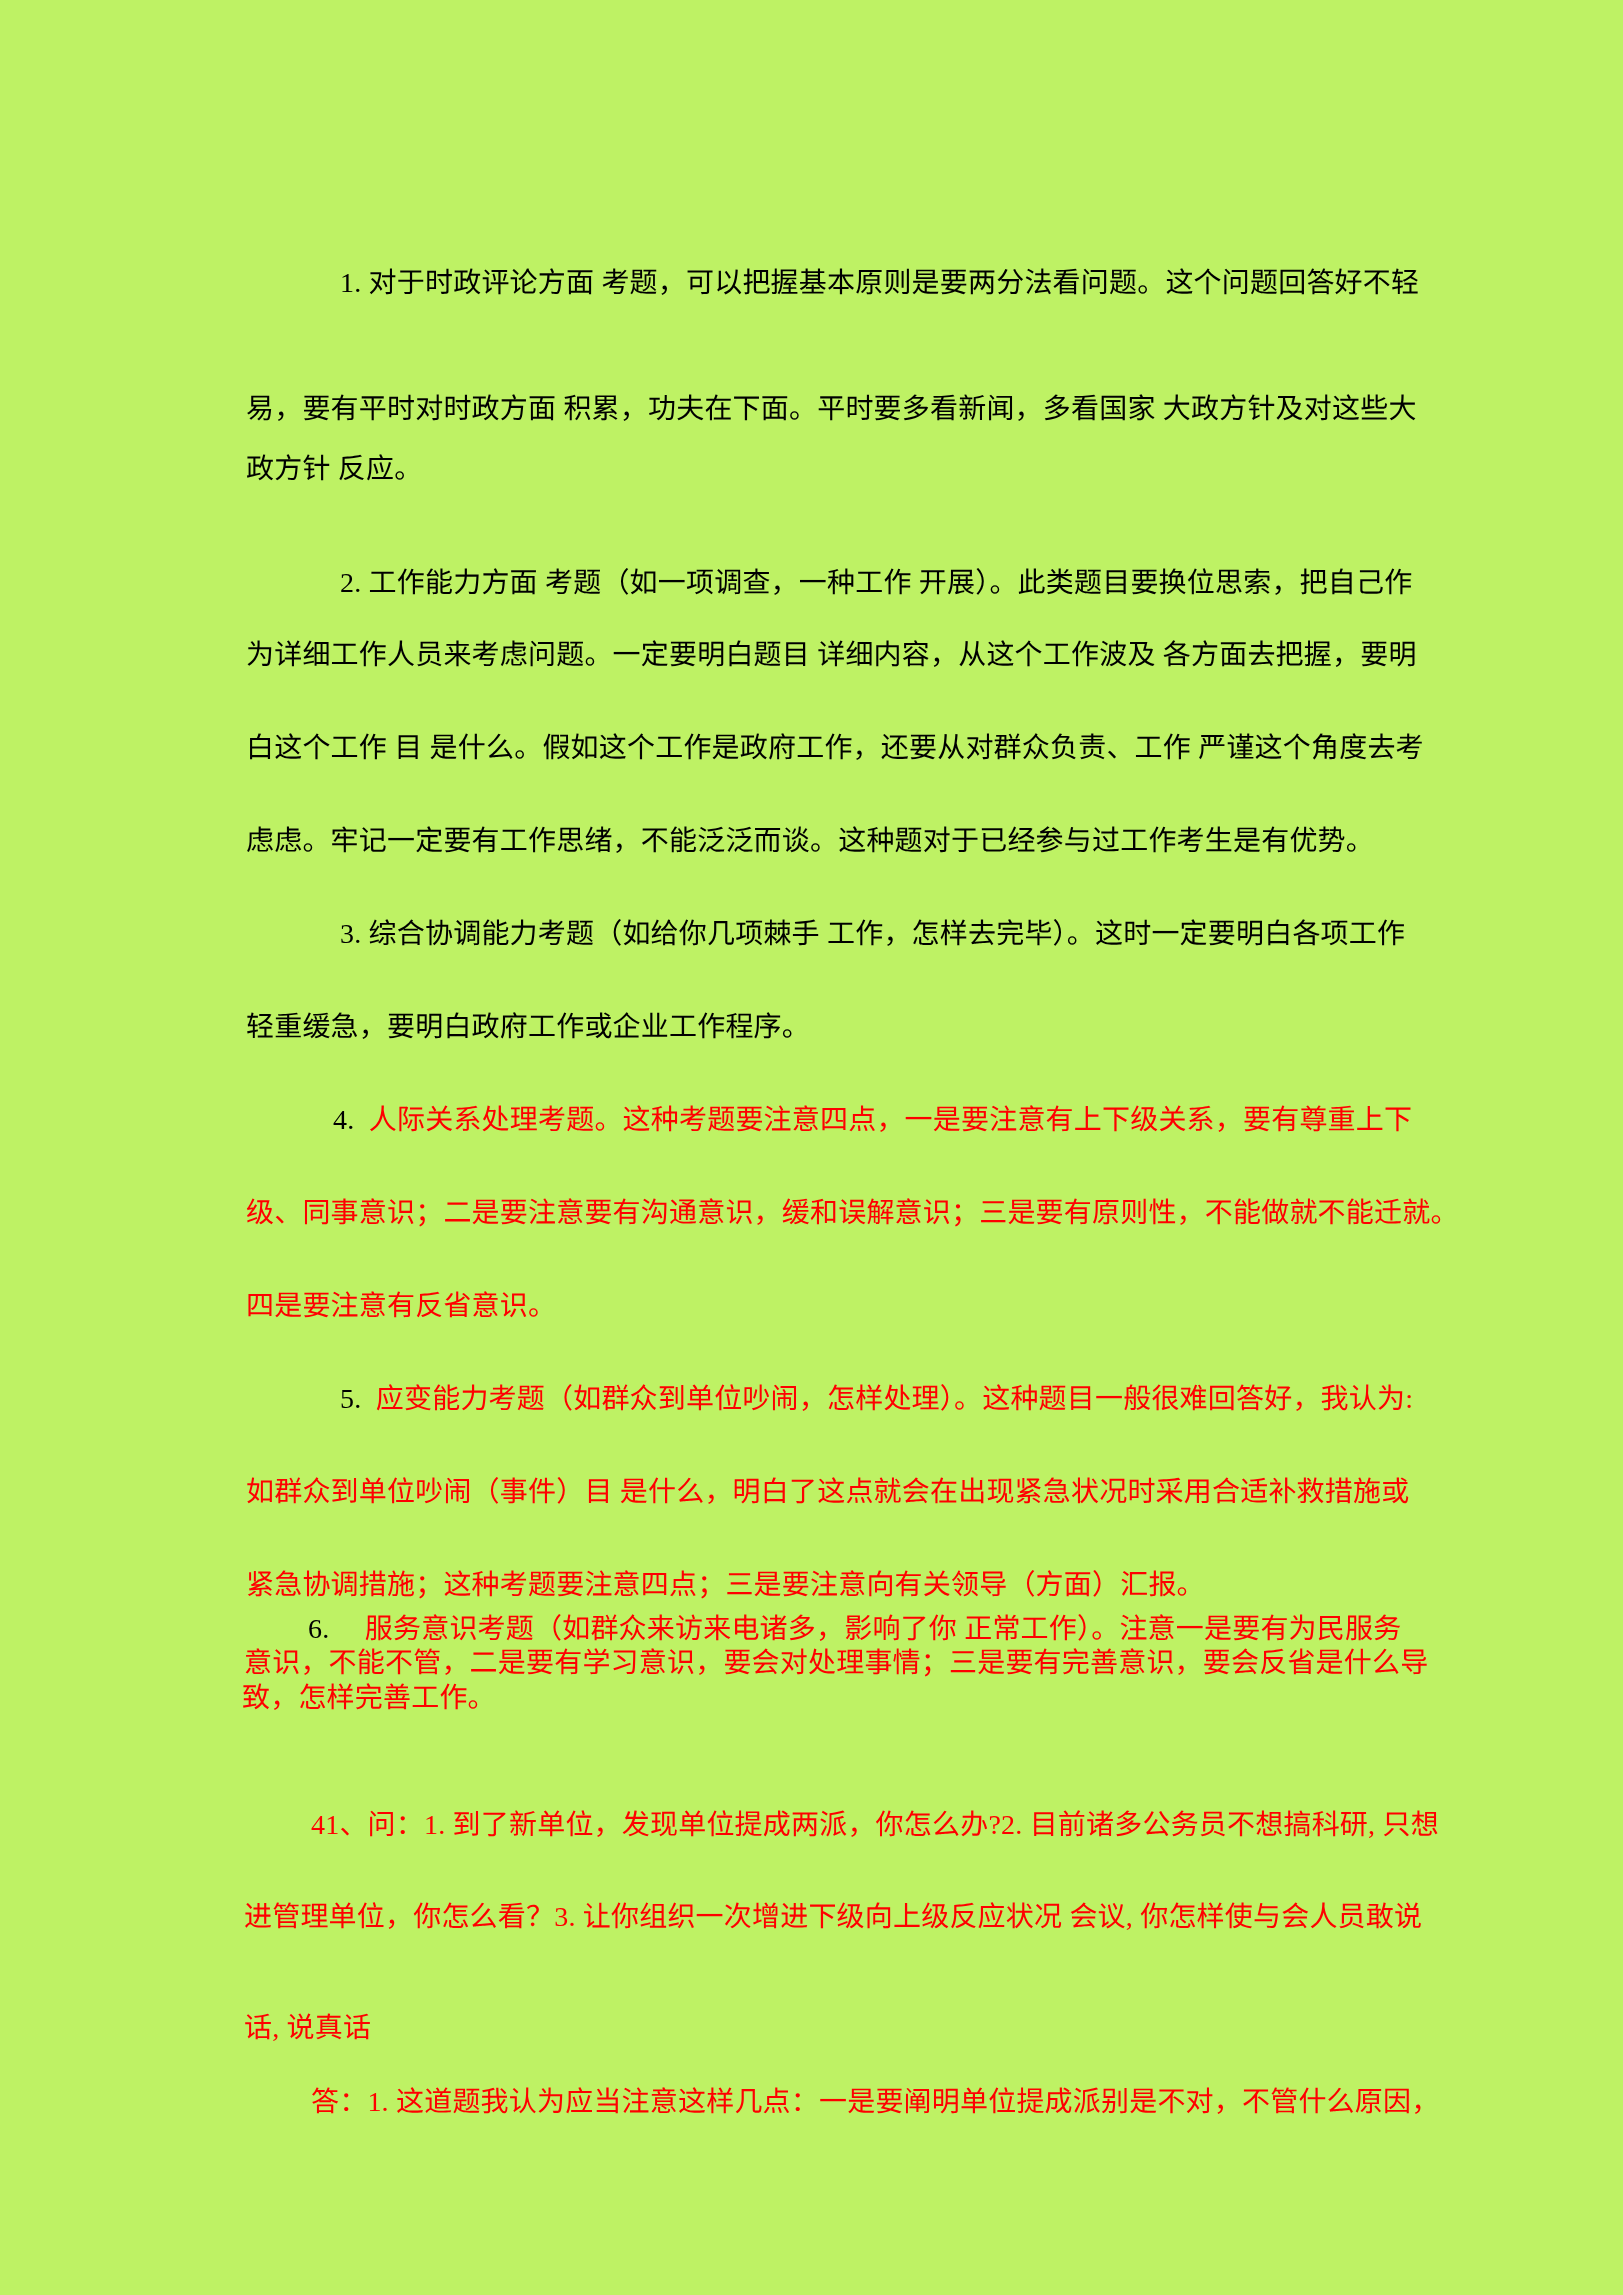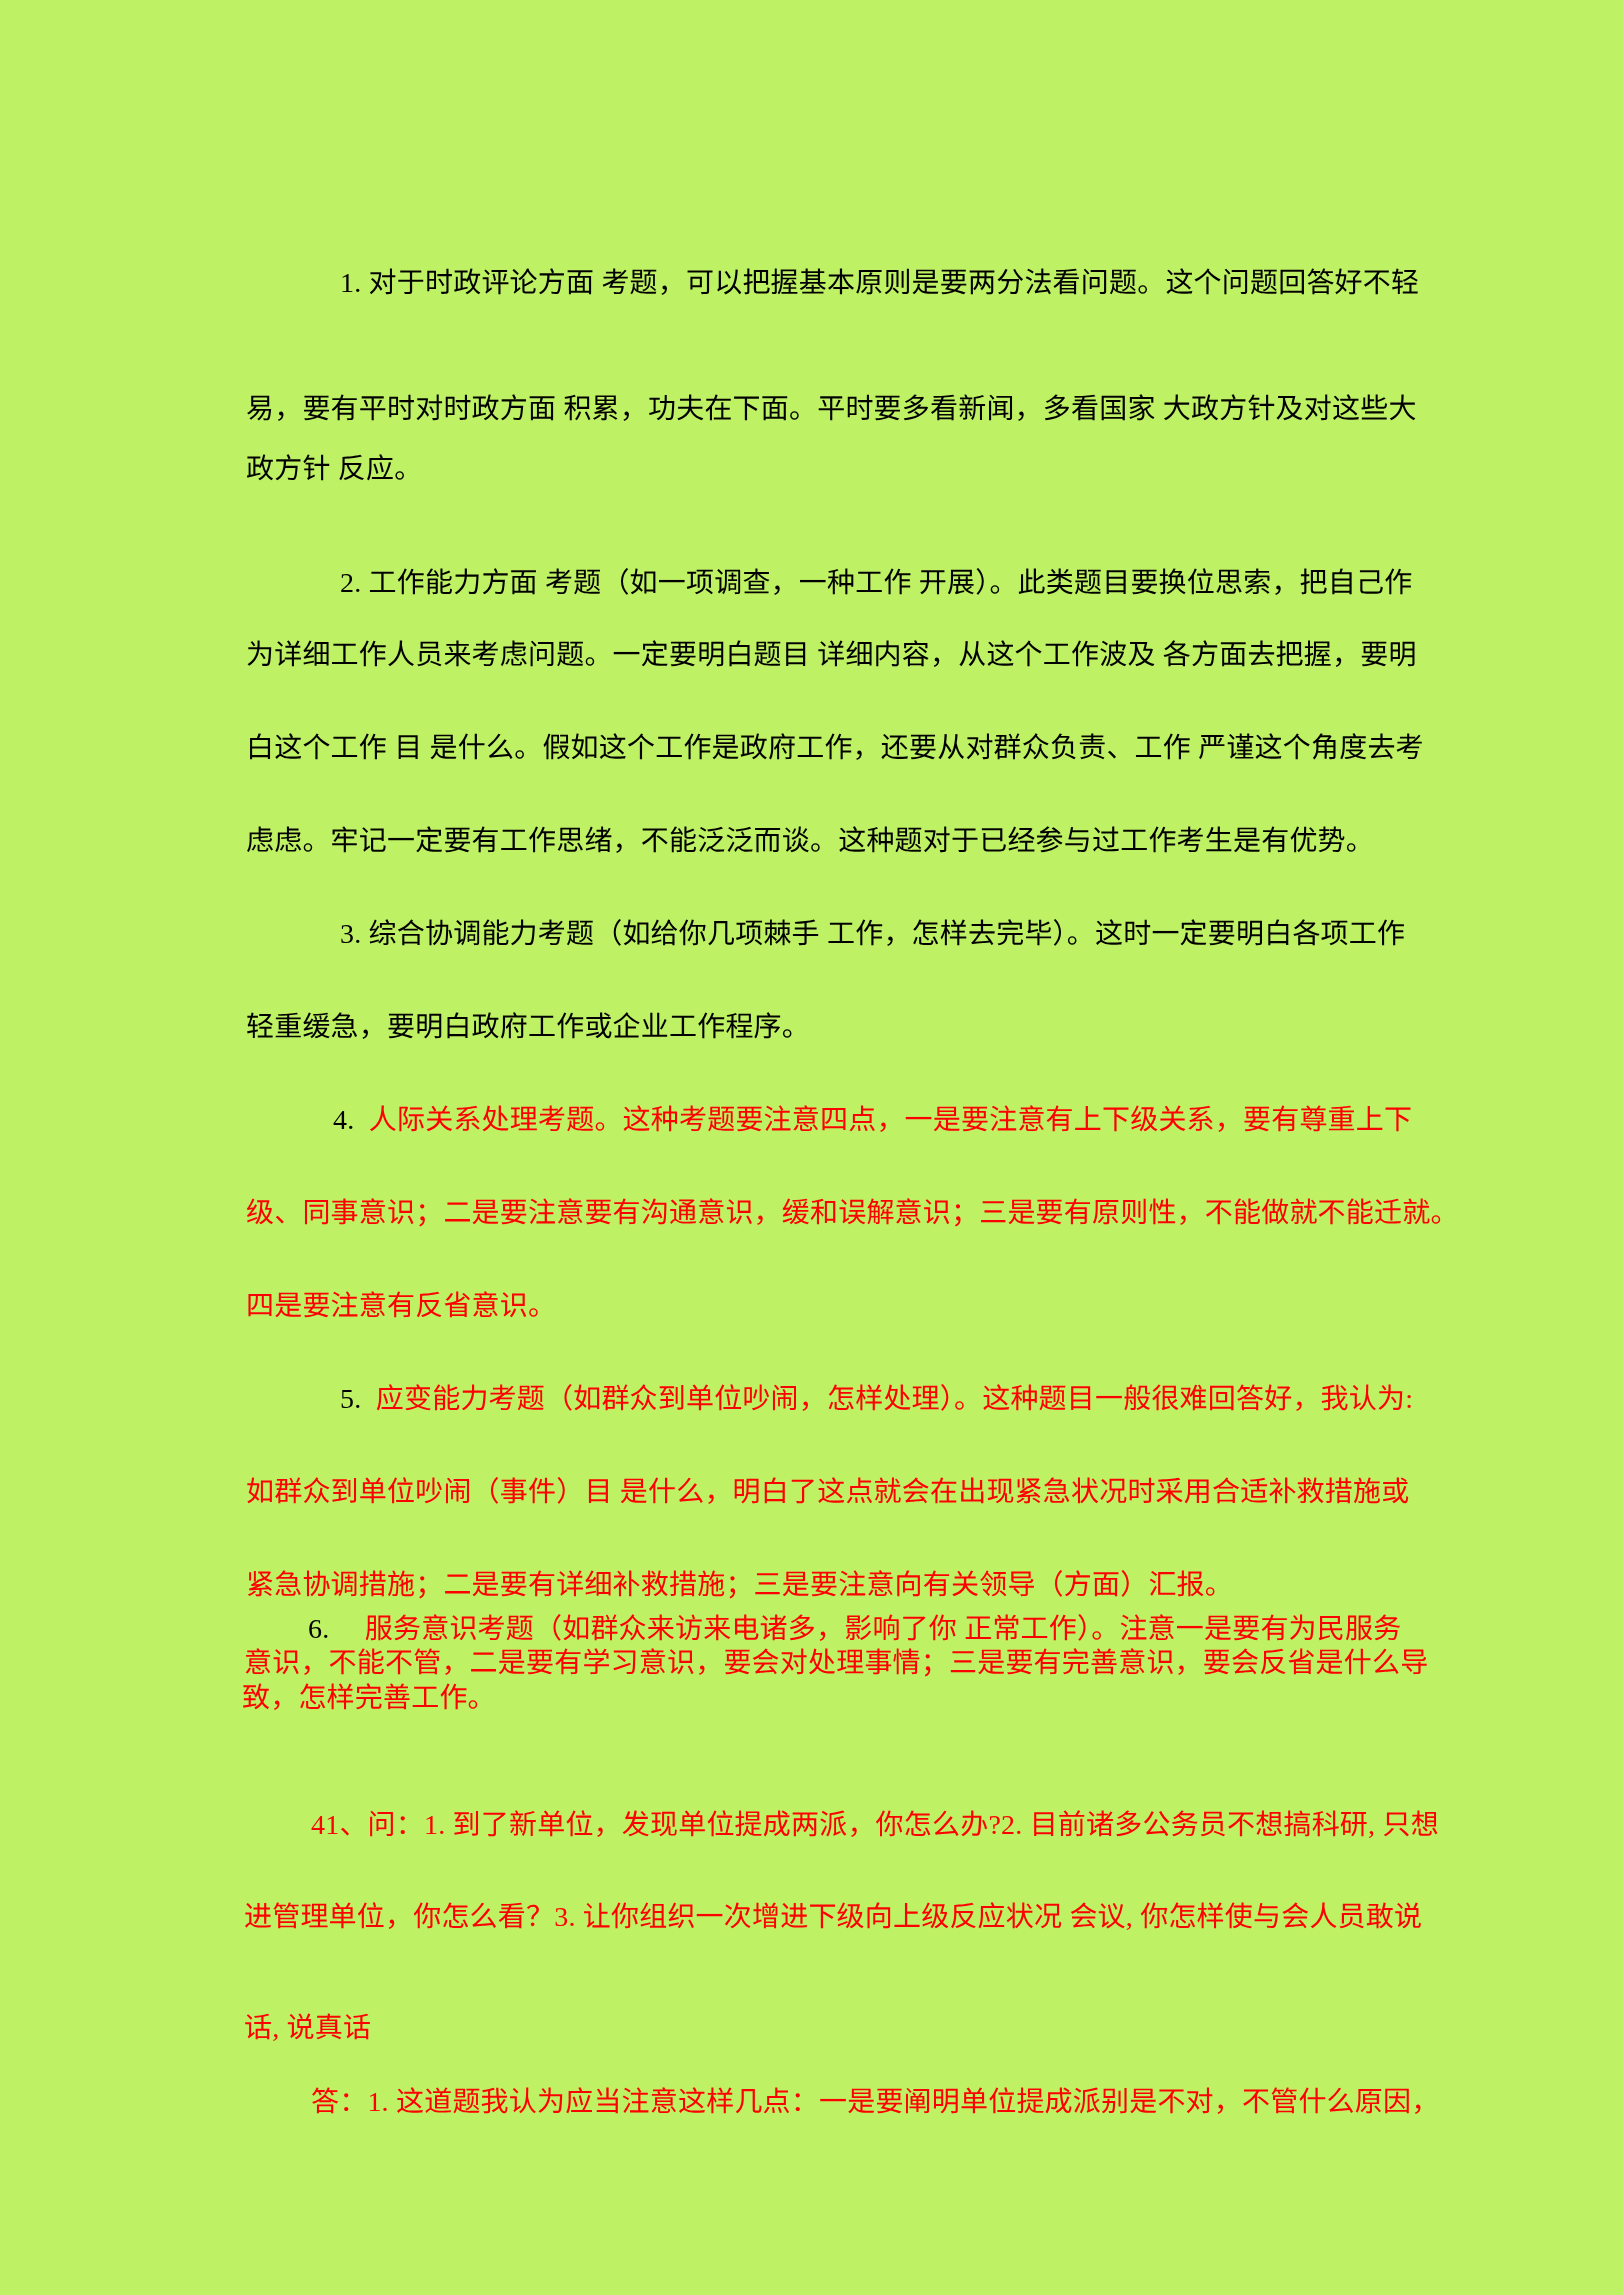--- a/index.html
+++ b/index.html
@@ -38,21 +38,21 @@
       <div class="text-line" style="top: 638px; left: 246px;"><span class="text-segment" style="color: rgb(0, 0, 0);">为详细工作人员来考虑问题。一定要明白题目 详细内容，从这个工作波及 各方面去把握，要明</span></div>
       <div class="text-line" style="top: 731px; left: 246px;"><span class="text-segment" style="color: rgb(0, 0, 0);">白这个工作 目 是什么。假如这个工作是政府工作，还要从对群众负责、工作 严谨这个角度去考</span></div>
       <div class="text-line" style="top: 824px; left: 246px;"><span class="text-segment" style="color: rgb(0, 0, 0);">虑虑。牢记一定要有工作思绪，不能泛泛而谈。这种题对于已经参与过工作考生是有优势。</span></div>
       <div class="text-line" style="top: 917px; left: 340px;"><span class="text-segment" style="color: rgb(0, 0, 0);">3. 综合协调能力考题（如给你几项棘手 工作，怎样去完毕）。这时一定要明白各项工作</span></div>
       <div class="text-line" style="top: 1010px; left: 246px;"><span class="text-segment" style="color: rgb(0, 0, 0);">轻重缓急，要明白政府工作或企业工作程序。</span></div>
       <div class="text-line" style="top: 1103px; left: 333px;"><span class="text-segment" style="color: rgb(0, 0, 0);">4.  </span><span class="text-segment" style="color: rgb(255, 0, 0);">人际关系处理考题。这种考题要注意四点，一是要注意有上下级关系，要有尊重上下</span></div>
       <div class="text-line" style="top: 1196px; left: 246px;"><span class="text-segment" style="color: rgb(255, 0, 0);">级、同事意识；二是要注意要有沟通意识，缓和误解意识；三是要有原则性，不能做就不能迁就。</span></div>
       <div class="text-line" style="top: 1289px; left: 246px;"><span class="text-segment" style="color: rgb(255, 0, 0);">四是要注意有反省意识。</span></div>
       <div class="text-line" style="top: 1382px; left: 340px;"><span class="text-segment" style="color: rgb(0, 0, 0);">5.  </span><span class="text-segment" style="color: rgb(255, 0, 0);">应变能力考题（如群众到单位吵闹，怎样处理）。这种题目一般很难回答好，我认为:</span></div>
       <div class="text-line" style="top: 1475px; left: 246px;"><span class="text-segment" style="color: rgb(255, 0, 0);">如群众到单位吵闹（事件）目 是什么，明白了这点就会在出现紧急状况时采用合适补救措施或</span></div>
-      <div class="text-line" style="top: 1568px; left: 246px;"><span class="text-segment" style="color: rgb(255, 0, 0);">紧急协调措施；二是要有详细补救措施；三是要注意向有关领导（方面）汇报。</span></div>
+      <div class="text-line" style="top: 1568px; left: 246px;"><span class="text-segment" style="color: rgb(255, 0, 0);">紧急协调措施；这种考题要注意四点；三是要注意向有关领导（方面）汇报。</span></div>
       <div class="text-line" style="top: 1612px; left: 308px;"><span class="text-segment" style="color: rgb(0, 0, 0);">6.　 </span><span class="text-segment" style="color: rgb(255, 0, 0);">服务意识考题（如群众来访来电诸多，影响了你 正常工作）。注意一是要有为民服务</span></div>
       <div class="text-line" style="top: 1646px; left: 244px;"><span class="text-segment" style="color: rgb(255, 0, 0);">意识，不能不管，二是要有学习意识，要会对处理事情；三是要有完善意识，要会反省是什么导</span></div>
       <div class="text-line" style="top: 1681px; left: 242px;"><span class="text-segment" style="color: rgb(255, 0, 0);">致，怎样完善工作。</span></div>
       <div class="text-line" style="top: 1808px; left: 311px;"><span class="text-segment" style="color: rgb(255, 0, 0);">41、问：1. 到了新单位，发现单位提成两派，你怎么办?2. 目前诸多公务员不想搞科研, 只想</span></div>
       <div class="text-line" style="top: 1900px; left: 244px;"><span class="text-segment" style="color: rgb(255, 0, 0);">进管理单位，你怎么看？3. 让你组织一次增进下级向上级反应状况 会议, 你怎样使与会人员敢说</span></div>
       <div class="text-line" style="top: 1993px; left: 244px; margin-top: 18px;"><span class="text-segment" style="color: rgb(255, 0, 0);">话, 说真话</span></div>
       <div class="text-line" style="top: 2085px; left: 311px;"><span class="text-segment" style="color: rgb(255, 0, 0);">答：1. 这道题我认为应当注意这样几点：一是要阐明单位提成派别是不对，不管什么原因，</span></div>
     </div>
 </div>
 

